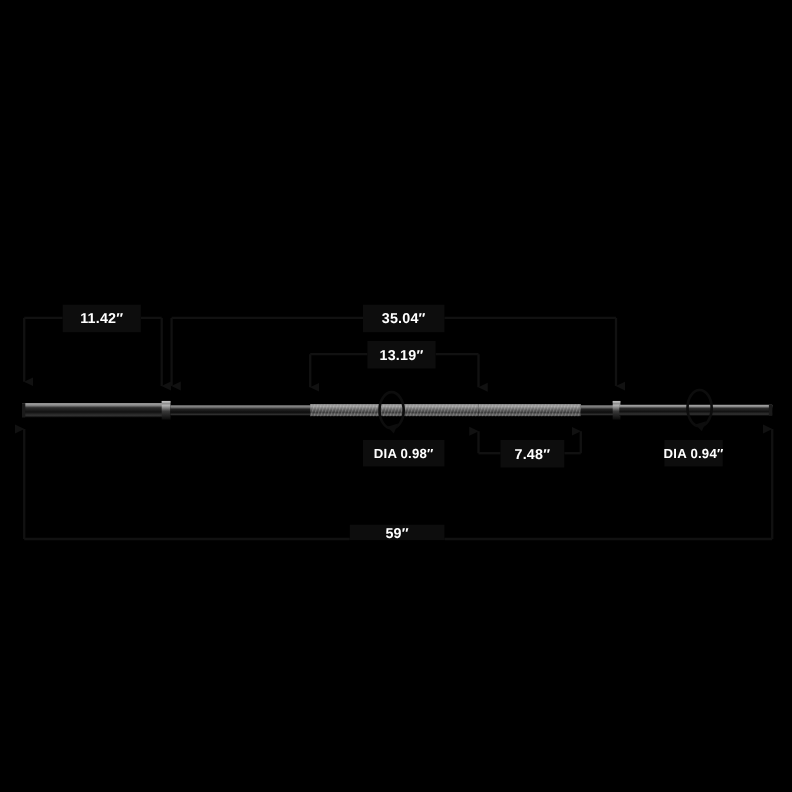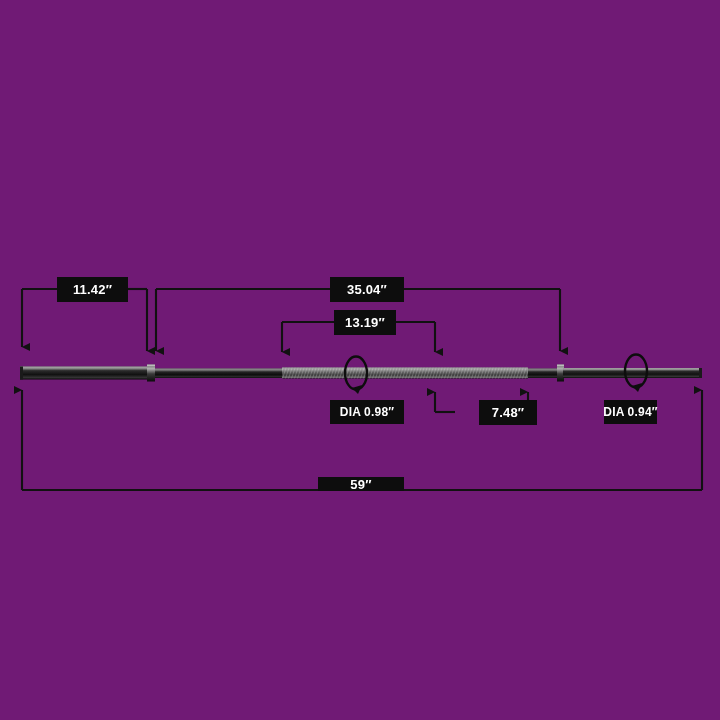--- a/index.html
+++ b/index.html
@@ -7,21 +7,21 @@
     padding: 0;
     background: #ffffff;
   }
   body {
     font-family: "Liberation Sans", sans-serif;
   }
   #stage {
     position: relative;
     width: 720px;
     height: 720px;
-    background: #701a75;
+    background: #000000;
     overflow: hidden;
   }
   #diagram-svg {
     position: absolute;
     left: 0;
     top: 0;
     width: 720px;
     height: 720px;
     display: block;
   }
@@ -196,19 +196,19 @@
   </svg>
 
   <div class="dim-label" style="left:57px; top:277px; width:71px; height:25px;">11.42″</div>
 
   <div class="dim-label" style="left:330px; top:277px; width:74px; height:25px;">35.04″</div>
 
   <div class="dim-label" style="left:334px; top:310px; width:62px; height:25px;text-align:center;">13.19″</div>
 
   <div class="dim-label small" style="left:330px; top:400px; width:74px; height:24px;">DIA 0.98″</div>
 
-  <div class="dim-label" style="left:455px; top:400px; width:58px; height:25px;margin-left:24px;">7.48″</div>
+  <div class="dim-label" style="left:455px; top:400px; width:58px; height:25px;">7.48″</div>
 
   <div class="dim-label small" style="left:604px; top:400px; width:53px; height:24px;">DIA 0.94″</div>
 
   <div class="dim-label" style="left:318px; top:477px; width:86px; height:14px;">59″</div>
 
 </div>
 
 </body></html>

